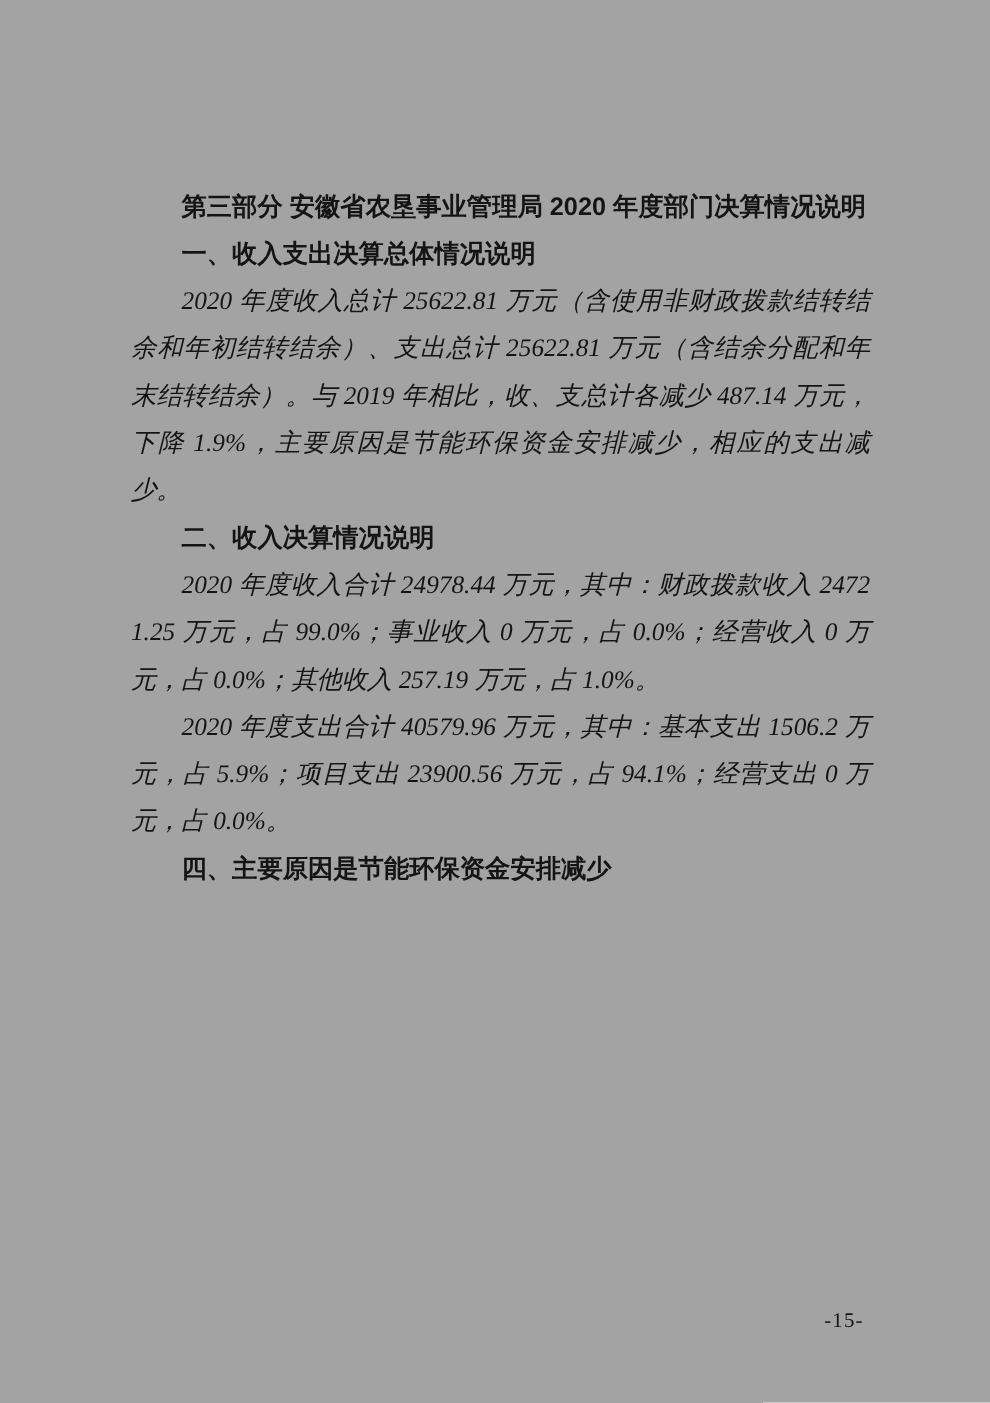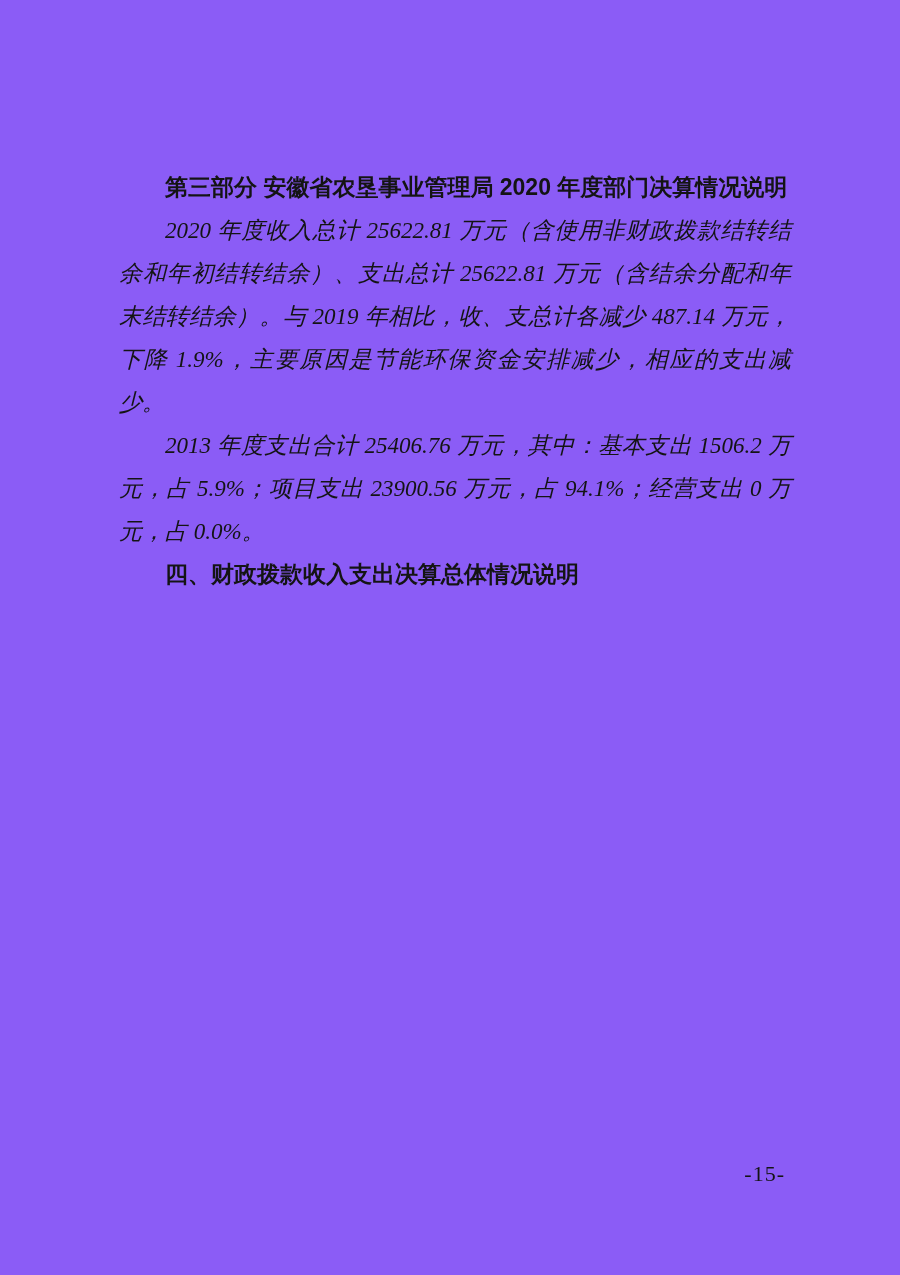--- a/index.html
+++ b/index.html
@@ -5,21 +5,21 @@
   html, body {
     margin: 0;
     padding: 0;
     background: #e8e8e8;
   }
   .page {
     position: relative;
     width: 900px;
     height: 1275px;
     margin: 0 auto;
-    background: #8b5cf6;
+    background: #a3a3a3;
     overflow: hidden;
     color: #141414;
   }
   .content {
     position: absolute;
     left: 119px;
     top: 166px;
     width: 672px;
   }
   .content p {
@@ -37,34 +37,37 @@
     font-family: "Liberation Sans", "DejaVu Sans", sans-serif;
     font-weight: bold;
   }
   p.para-body {
     font-family: "Liberation Serif", "DejaVu Serif", serif;
     font-weight: normal;
     font-style: italic;
   }
   .page-number {
     position: absolute;
-    top: 1161px;
+    top: 1188px;
     right: 115px;
     font-family: "Liberation Serif", "DejaVu Serif", serif;
-    font-size: 22px;
+    font-size: 19px;
     line-height: 26px;
     color: #141414;
     letter-spacing: 1px;
   }
 </style>
 </head>
 <body>
 
 <div class="page">
   <div class="content">
 
   <p class="para-title">第三部分 安徽省农垦事业管理局 2020 年度部门决算情况说明</p>
+      <p class="para-heading">一、收入支出决算总体情况说明</p>
       <p class="para-body">2020 年度收入总计 25622.81 万元（含使用非财政拨款结转结余和年初结转结余）、支出总计 25622.81 万元（含结余分配和年末结转结余）。与 2019 年相比，收、支总计各减少 487.14 万元，下降 1.9%，主要原因是节能环保资金安排减少，相应的支出减少。</p>
-      <p class="para-body">2013 年度支出合计 25406.76 万元，其中：基本支出 1506.2 万元，占 5.9%；项目支出 23900.56 万元，占 94.1%；经营支出 0 万元，占 0.0%。</p>
-      <p class="para-heading">四、财政拨款收入支出决算总体情况说明</p>
+      <p class="para-heading">二、收入决算情况说明</p>
+      <p class="para-body">2020 年度收入合计 24978.44 万元，其中：财政拨款收入 24721.25 万元，占 99.0%；事业收入 0 万元，占 0.0%；经营收入 0 万元，占 0.0%；其他收入 257.19 万元，占 1.0%。</p>
+      <p class="para-body">2020 年度支出合计 40579.96 万元，其中：基本支出 1506.2 万元，占 5.9%；项目支出 23900.56 万元，占 94.1%；经营支出 0 万元，占 0.0%。</p>
+      <p class="para-heading">四、主要原因是节能环保资金安排减少</p>
     </div>
   <div class="page-number">-15-</div>
 </div>
 
 </body></html>

